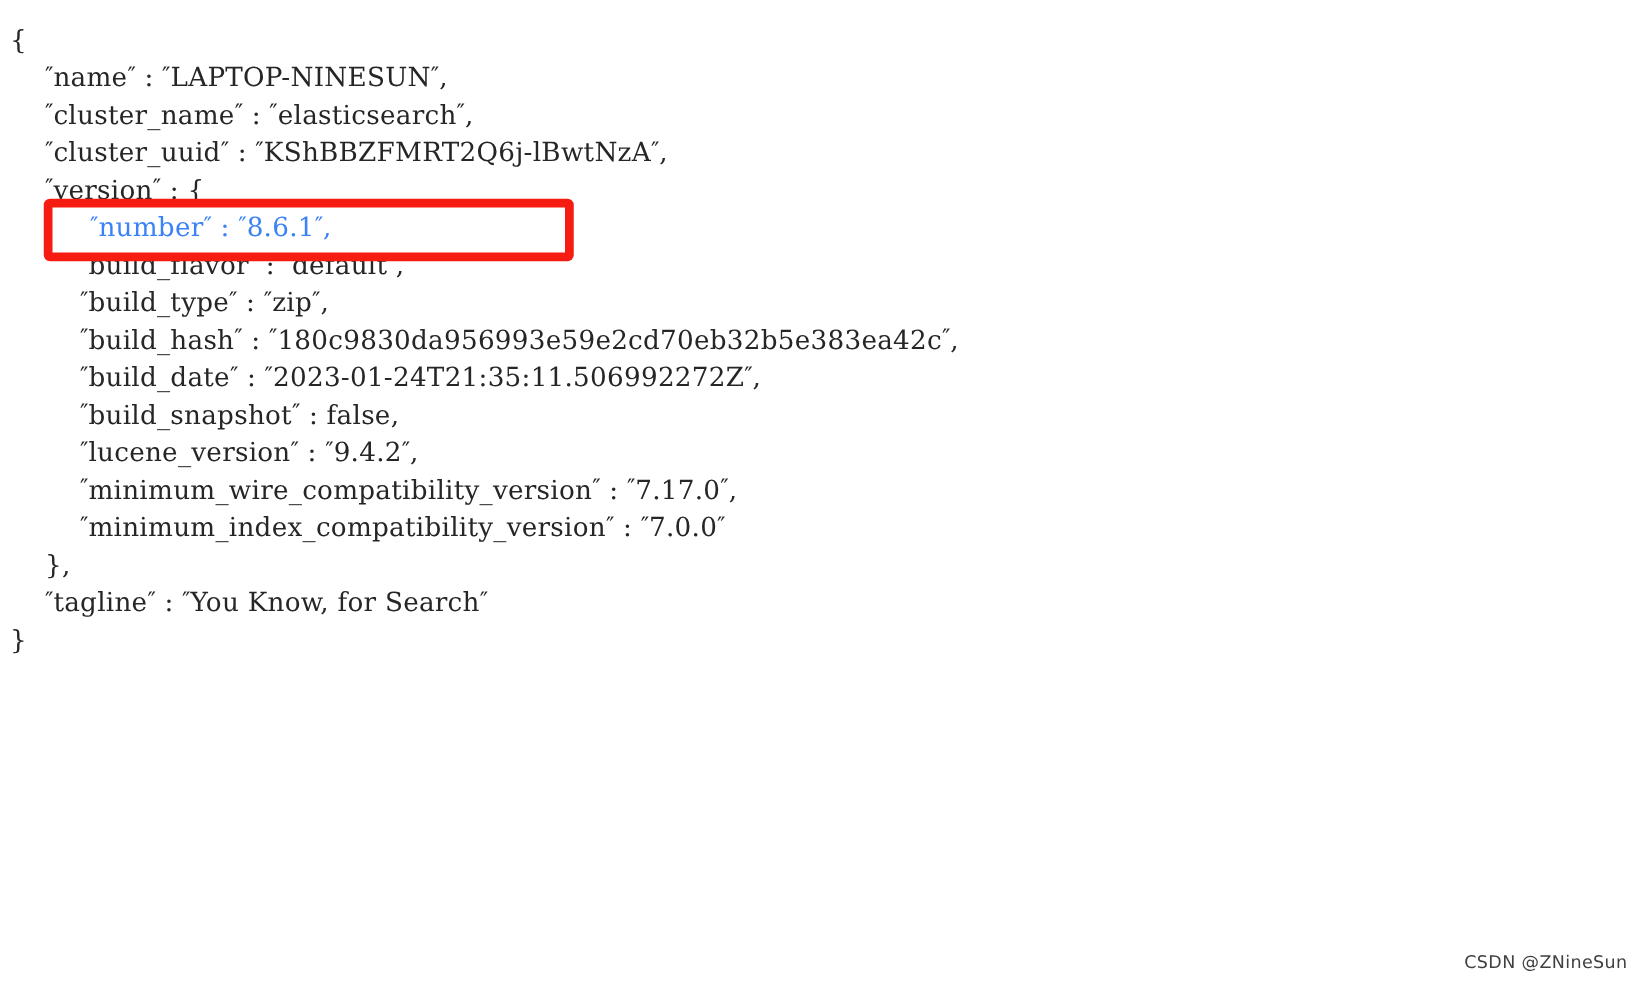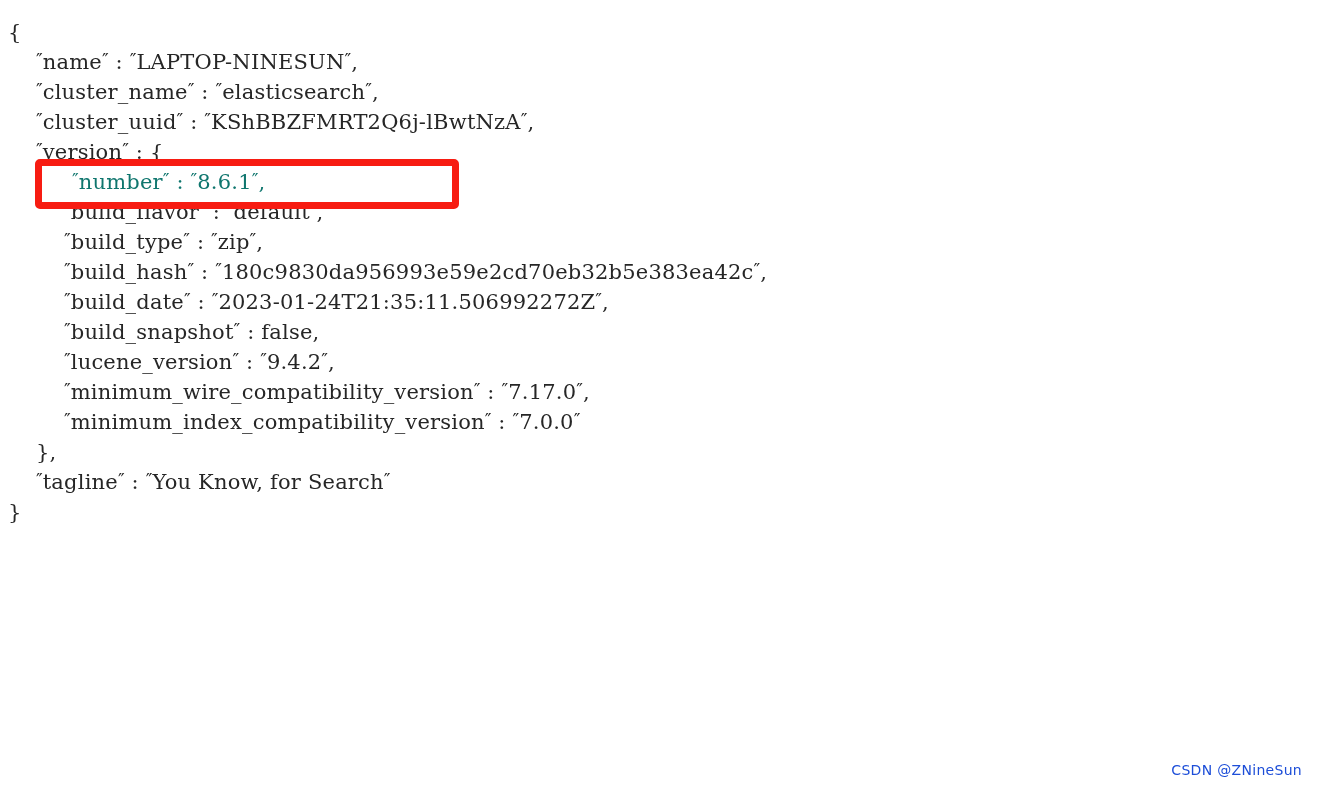--- a/index.html
+++ b/index.html
@@ -96,17 +96,17 @@
     user-select: none;
   }
 </style>
 </head>
 <body style="background: rgb(255, 255, 255);">
 
 <div id="json-view" style="color: rgb(38, 38, 38);"><div class="json-line" style="padding-left: 8px;"><span class="tok">{</span></div><div class="json-line" style="padding-left: 36px;"><span class="q">″</span><span class="tok">name</span><span class="q">″</span><span class="tok"> : </span><span class="q">″</span><span class="tok">LAPTOP-NINESUN</span><span class="q">″</span><span class="tok">,</span></div><div class="json-line" style="padding-left: 36px;"><span class="q">″</span><span class="tok">cluster_name</span><span class="q">″</span><span class="tok"> : </span><span class="q">″</span><span class="tok">elasticsearch</span><span class="q">″</span><span class="tok">,</span></div><div class="json-line" style="padding-left: 36px;"><span class="q">″</span><span class="tok">cluster_uuid</span><span class="q">″</span><span class="tok"> : </span><span class="q">″</span><span class="tok">KShBBZFMRT2Q6j-lBwtNzA</span><span class="q">″</span><span class="tok">,</span></div><div class="json-line" style="padding-left: 36px;"><span class="q">″</span><span class="tok">version</span><span class="q">″</span><span class="tok"> : {</span></div><div class="json-line" style="padding-left: 64px;"><span class="q">″</span><span class="tok">number</span><span class="q">″</span><span class="tok"> : </span><span class="q">″</span><span class="tok">8.6.1</span><span class="q">″</span><span class="tok">,</span></div><div class="json-line" style="padding-left: 64px;"><span class="q">″</span><span class="tok">build_flavor</span><span class="q">″</span><span class="tok"> : </span><span class="q">″</span><span class="tok">default</span><span class="q">″</span><span class="tok">,</span></div><div class="json-line" style="padding-left: 64px;"><span class="q">″</span><span class="tok">build_type</span><span class="q">″</span><span class="tok"> : </span><span class="q">″</span><span class="tok">zip</span><span class="q">″</span><span class="tok">,</span></div><div class="json-line" style="padding-left: 64px;"><span class="q">″</span><span class="tok">build_hash</span><span class="q">″</span><span class="tok"> : </span><span class="q">″</span><span class="tok">180c9830da956993e59e2cd70eb32b5e383ea42c</span><span class="q">″</span><span class="tok">,</span></div><div class="json-line" style="padding-left: 64px;"><span class="q">″</span><span class="tok">build_date</span><span class="q">″</span><span class="tok"> : </span><span class="q">″</span><span class="tok">2023-01-24T21:35:11.506992272Z</span><span class="q">″</span><span class="tok">,</span></div><div class="json-line" style="padding-left: 64px;"><span class="q">″</span><span class="tok">build_snapshot</span><span class="q">″</span><span class="tok"> : false,</span></div><div class="json-line" style="padding-left: 64px;"><span class="q">″</span><span class="tok">lucene_version</span><span class="q">″</span><span class="tok"> : </span><span class="q">″</span><span class="tok">9.4.2</span><span class="q">″</span><span class="tok">,</span></div><div class="json-line" style="padding-left: 64px;"><span class="q">″</span><span class="tok">minimum_wire_compatibility_version</span><span class="q">″</span><span class="tok"> : </span><span class="q">″</span><span class="tok">7.17.0</span><span class="q">″</span><span class="tok">,</span></div><div class="json-line" style="padding-left: 64px;"><span class="q">″</span><span class="tok">minimum_index_compatibility_version</span><span class="q">″</span><span class="tok"> : </span><span class="q">″</span><span class="tok">7.0.0</span><span class="q">″</span></div><div class="json-line" style="padding-left: 36px;"><span class="tok">},</span></div><div class="json-line" style="padding-left: 36px;"><span class="q">″</span><span class="tok">tagline</span><span class="q">″</span><span class="tok"> : </span><span class="q">″</span><span class="tok">You Know, for Search</span><span class="q">″</span></div><div class="json-line" style="padding-left: 8px;"><span class="tok">}</span></div></div>
 
 <div id="highlight-fill" style="left: 42px; top: 166px; width: 410px; height: 36px;"></div>
 
-<div id="highlight-line" style="padding-left: 64px; color: #0f766e;"><span class="q">″</span><span class="tok">number</span><span class="q">″</span><span class="tok"> : </span><span class="q">″</span><span class="tok">8.6.1</span><span class="q">″</span><span class="tok">,</span></div>
+<div id="highlight-line" style="padding-left: 64px; color: #3b82f6;"><span class="q">″</span><span class="tok">number</span><span class="q">″</span><span class="tok"> : </span><span class="q">″</span><span class="tok">8.6.1</span><span class="q">″</span><span class="tok">,</span></div>
 
 <div id="highlight-box" style="left: 35px; top: 159px; width: 424px; height: 50px; border-color: rgb(247, 28, 18); border-width: 7px;"></div>
 
-<div id="watermark" style="color: #1d4ed8;">CSDN @ZNineSun</div>
+<div id="watermark" style="color: #404040;">CSDN @ZNineSun</div>
 
 </body></html>

